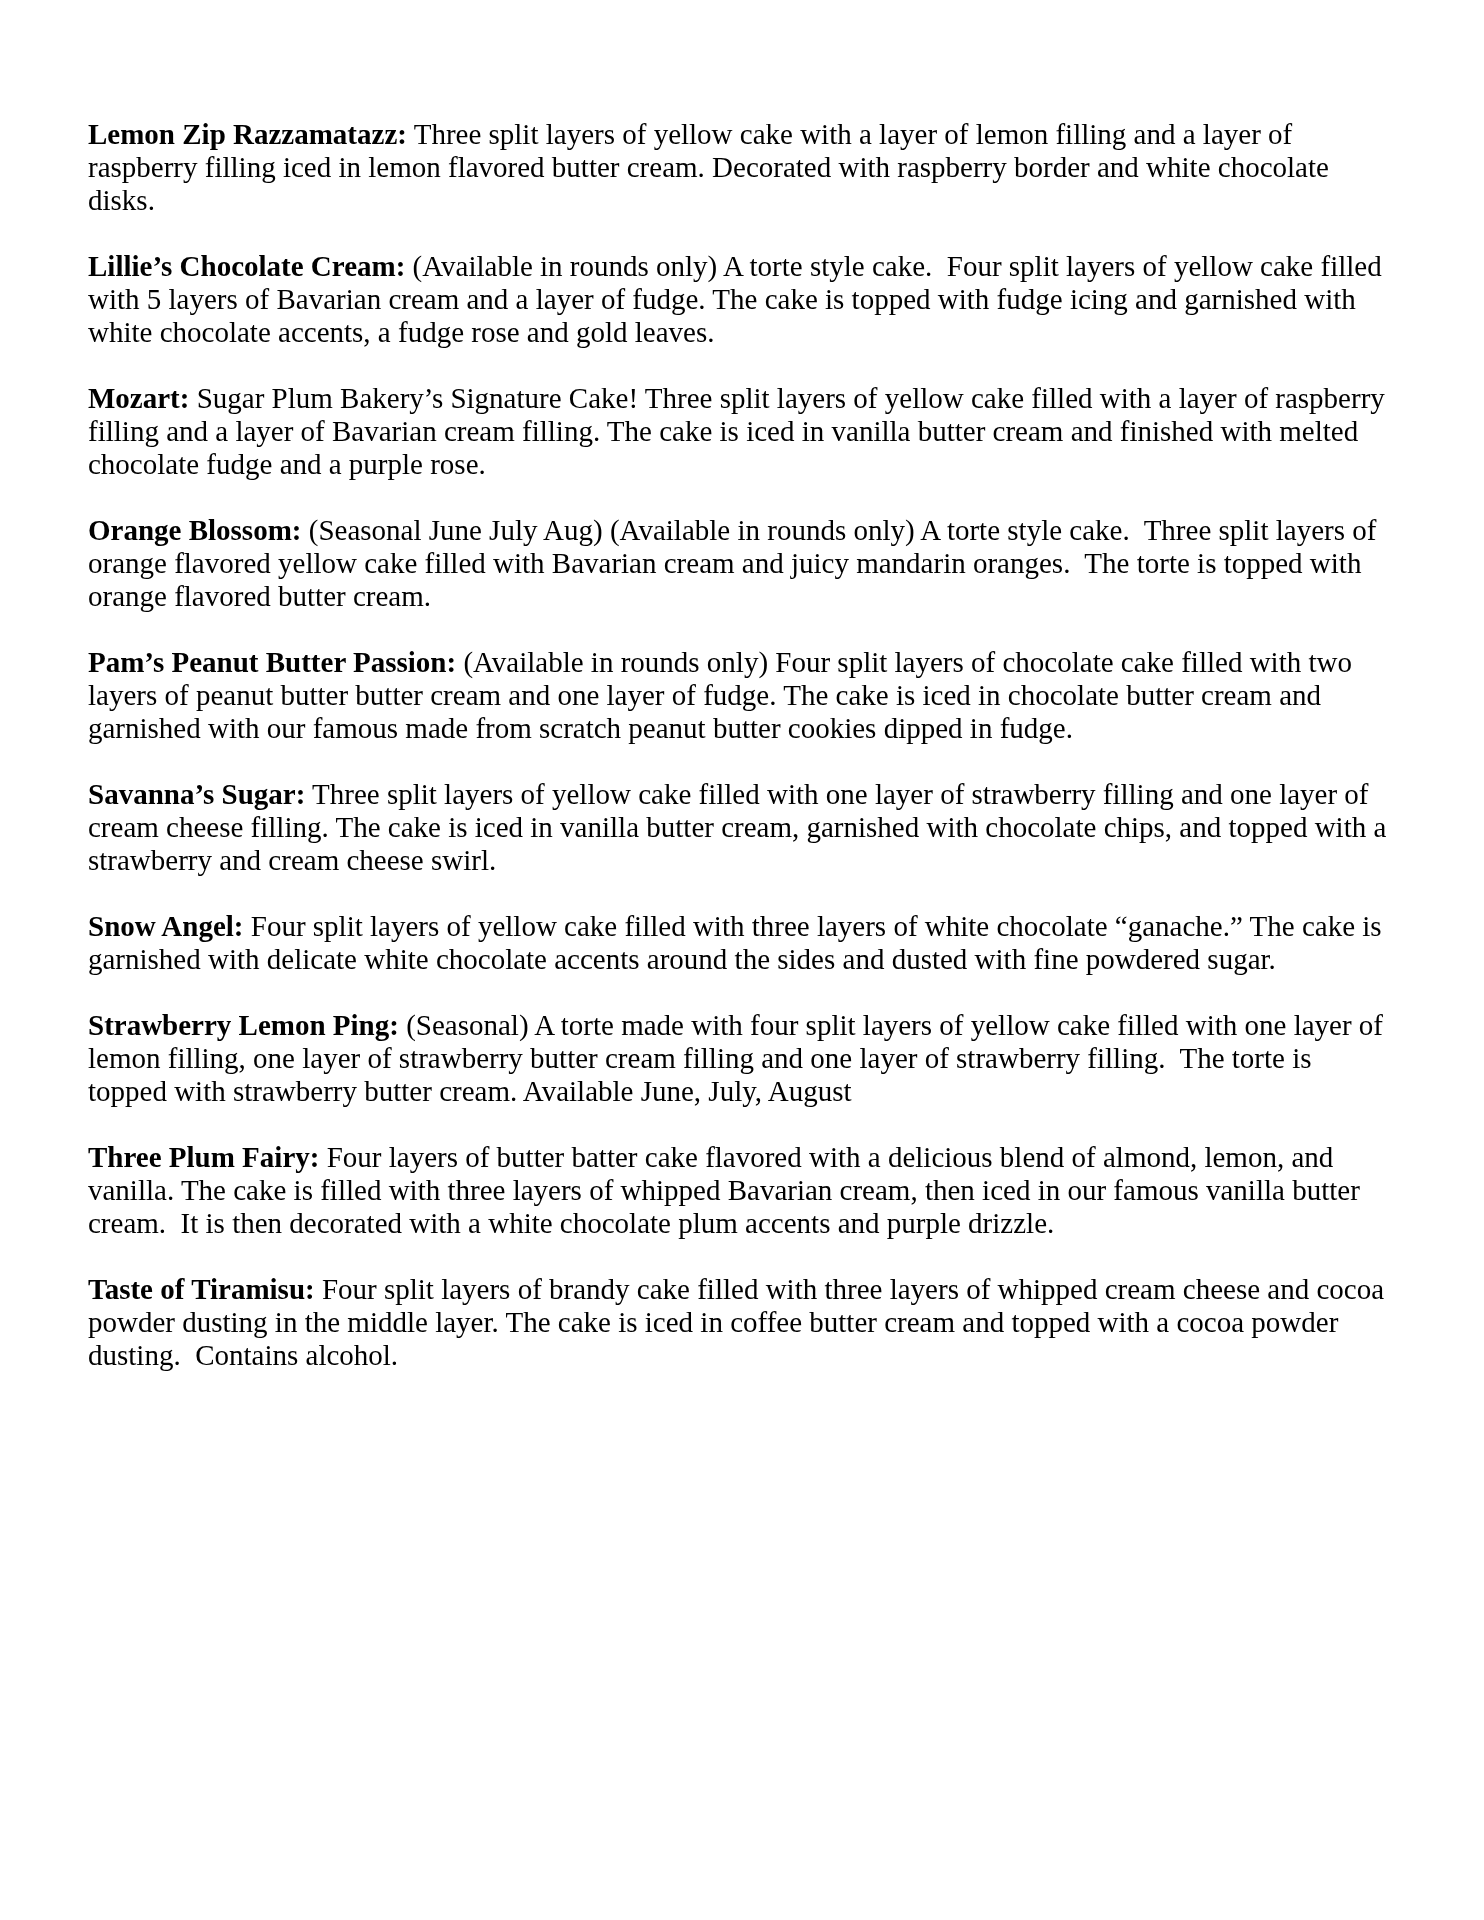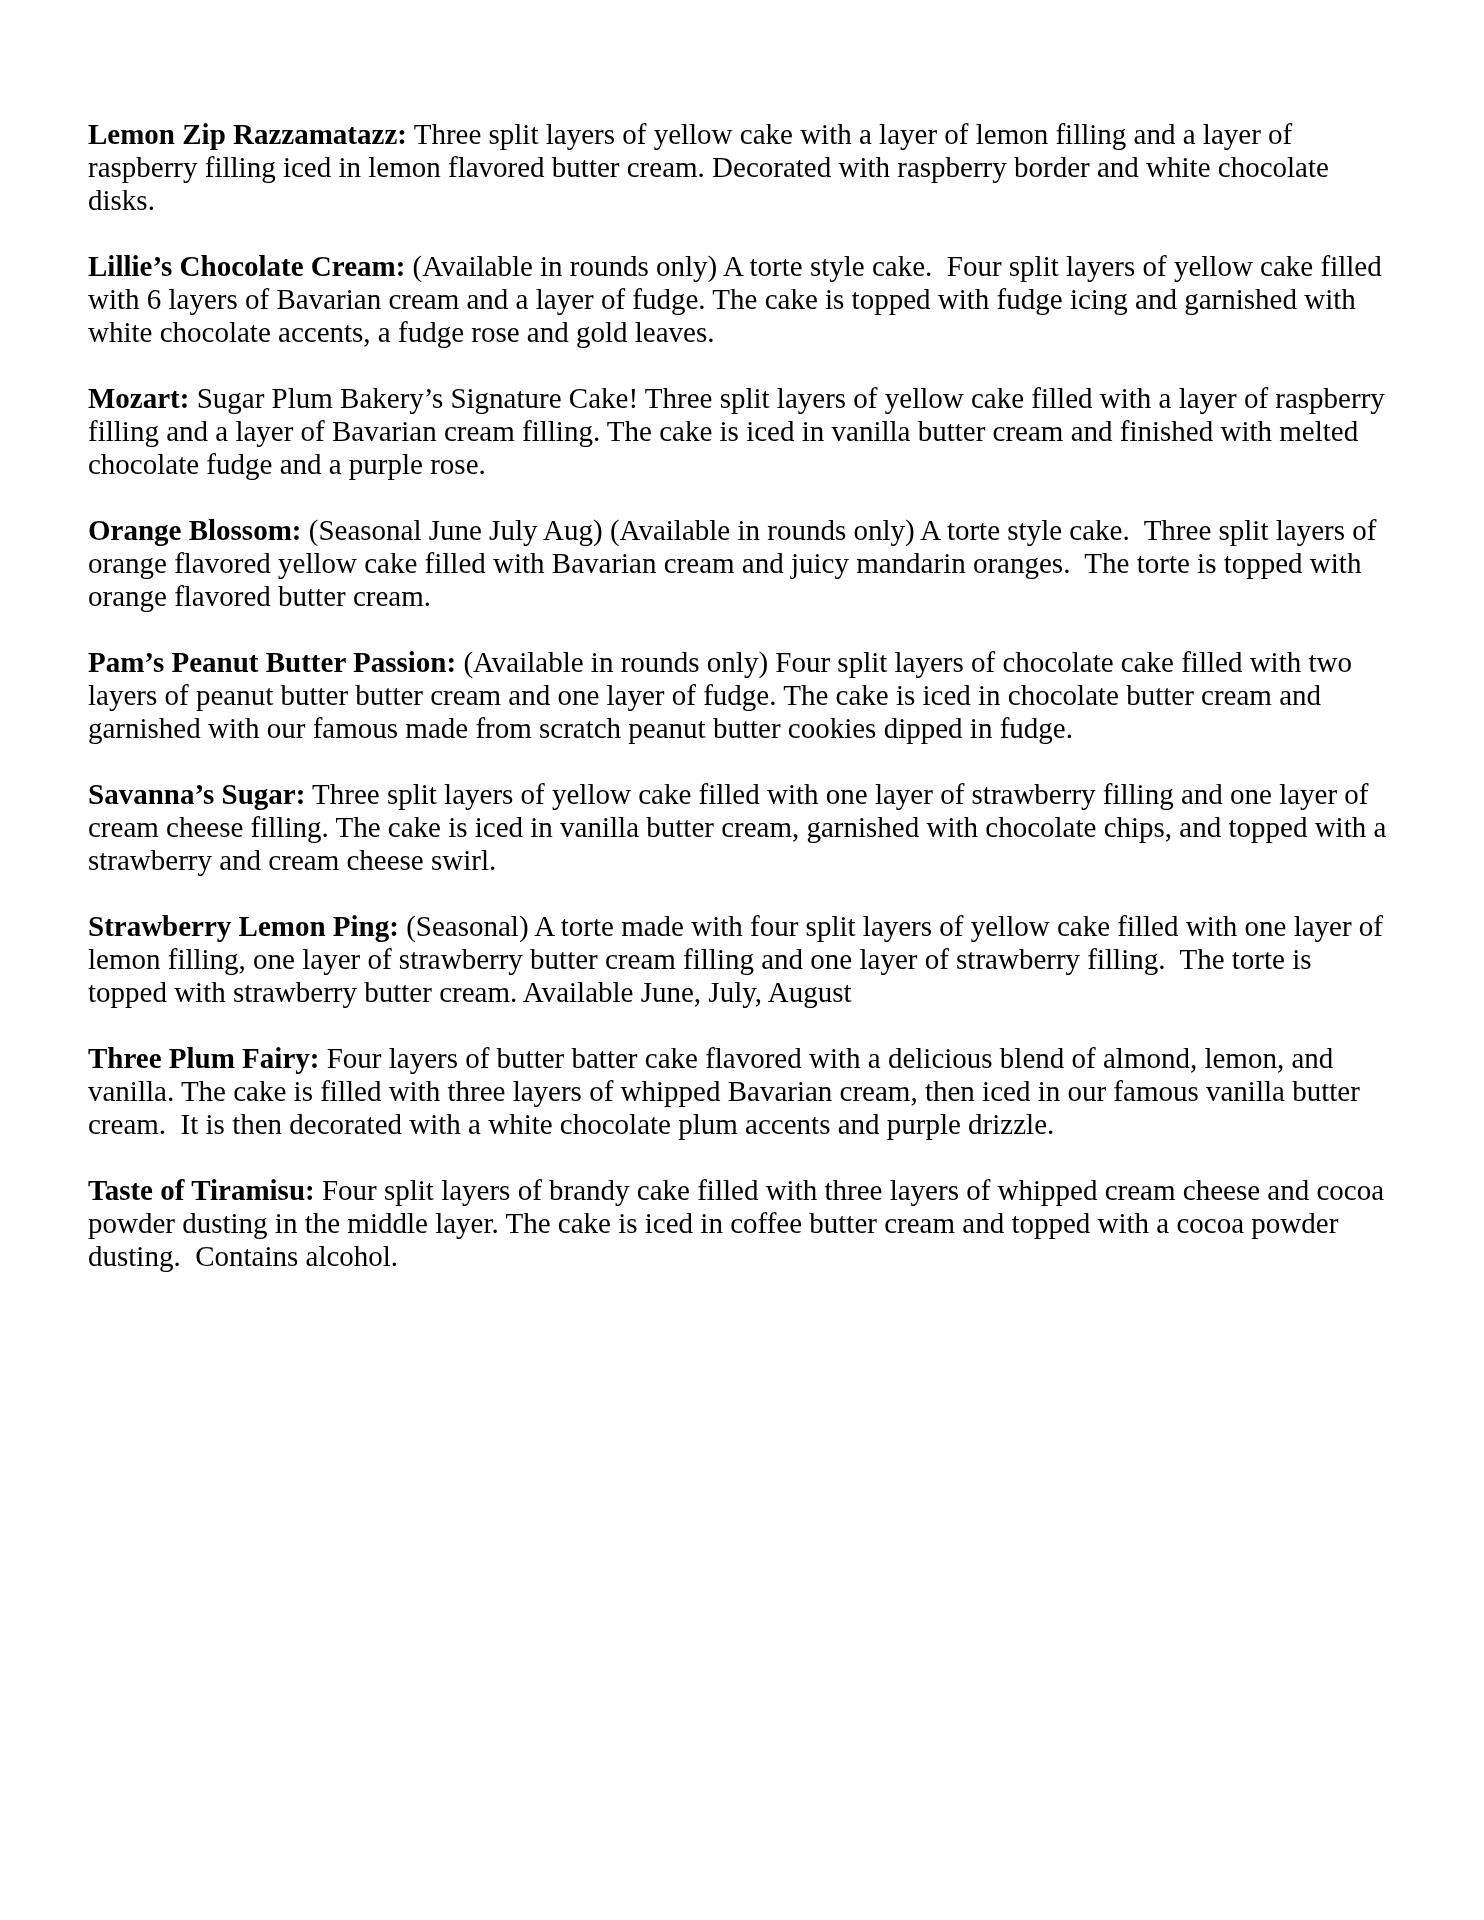--- a/index.html
+++ b/index.html
@@ -34,33 +34,34 @@
     white-space: pre-wrap;
   }
 </style>
 </head>
 <body>
 
 <main class="page">
 
   <p class="cake-item"><strong class="cake-name">Lemon Zip Razzamatazz:</strong><span class="cake-desc"> Three split layers of yellow cake with a layer of lemon filling and a layer of raspberry filling iced in lemon flavored butter cream. Decorated with raspberry border and white chocolate disks.</span></p>
 
-  <p class="cake-item"><strong class="cake-name">Lillie’s Chocolate Cream:</strong><span class="cake-desc"> (Available in rounds only) A torte style cake.  Four split layers of yellow cake filled with 6 layers of Bavarian cream and a layer of fudge. The cake is topped with fudge icing and garnished with white chocolate accents, a fudge rose and gold leaves.</span></p>
+  <p class="cake-item"><strong class="cake-name">Lillie’s Chocolate Cream:</strong><span class="cake-desc"> (Available in rounds only) A torte style cake.  Four split layers of yellow cake filled with 5 layers of Bavarian cream and a layer of fudge. The cake is topped with fudge icing and garnished with white chocolate accents, a fudge rose and gold leaves.</span></p>
 
   <p class="cake-item"><strong class="cake-name">Mozart:</strong><span class="cake-desc"> Sugar Plum Bakery’s Signature Cake! Three split layers of yellow cake filled with a layer of raspberry filling and a layer of Bavarian cream filling. The cake is iced in vanilla butter cream and finished with melted chocolate fudge and a purple rose.</span></p>
 
   <p class="cake-item"><strong class="cake-name">Orange Blossom:</strong><span class="cake-desc"> (Seasonal June July Aug) (Available in rounds only) A torte style cake.  Three split layers of orange flavored yellow cake filled with Bavarian cream and juicy mandarin oranges.  The torte is topped with orange flavored butter cream.</span></p>
 
   <p class="cake-item"><strong class="cake-name">Pam’s Peanut Butter Passion:</strong><span class="cake-desc"> (Available in rounds only) Four split layers of chocolate cake filled with two layers of peanut butter butter cream and one layer of fudge. The cake is iced in chocolate butter cream and garnished with our famous made from scratch peanut butter cookies dipped in fudge.</span></p>
 
 
 
 
   <p class="cake-item"><strong class="cake-name">Savanna’s Sugar:</strong><span class="cake-desc"> Three split layers of yellow cake filled with one layer of strawberry filling and one layer of cream cheese filling. The cake is iced in vanilla butter cream, garnished with chocolate chips, and topped with a strawberry and cream cheese swirl.</span></p>
 
+  <p class="cake-item"><strong class="cake-name">Snow Angel:</strong><span class="cake-desc"> Four split layers of yellow cake filled with three layers of white chocolate “ganache.” The cake is garnished with delicate white chocolate accents around the sides and dusted with fine powdered sugar.</span></p>
 
   <p class="cake-item"><strong class="cake-name">Strawberry Lemon Ping:</strong><span class="cake-desc"> (Seasonal) A torte made with four split layers of yellow cake filled with one layer of lemon filling, one layer of strawberry butter cream filling and one layer of strawberry filling.  The torte is topped with strawberry butter cream. Available June, July, August</span></p>
 
   <p class="cake-item"><strong class="cake-name">Three Plum Fairy:</strong><span class="cake-desc"> Four layers of butter batter cake flavored with a delicious blend of almond, lemon, and vanilla. The cake is filled with three layers of whipped Bavarian cream, then iced in our famous vanilla butter cream.  It is then decorated with a white chocolate plum accents and purple drizzle.</span></p>
 
   <p class="cake-item"><strong class="cake-name">Taste of Tiramisu:</strong><span class="cake-desc"> Four split layers of brandy cake filled with three layers of whipped cream cheese and cocoa powder dusting in the middle layer. The cake is iced in coffee butter cream and topped with a cocoa powder dusting.  Contains alcohol.</span></p>
 
 </main>
 
 </body></html>

